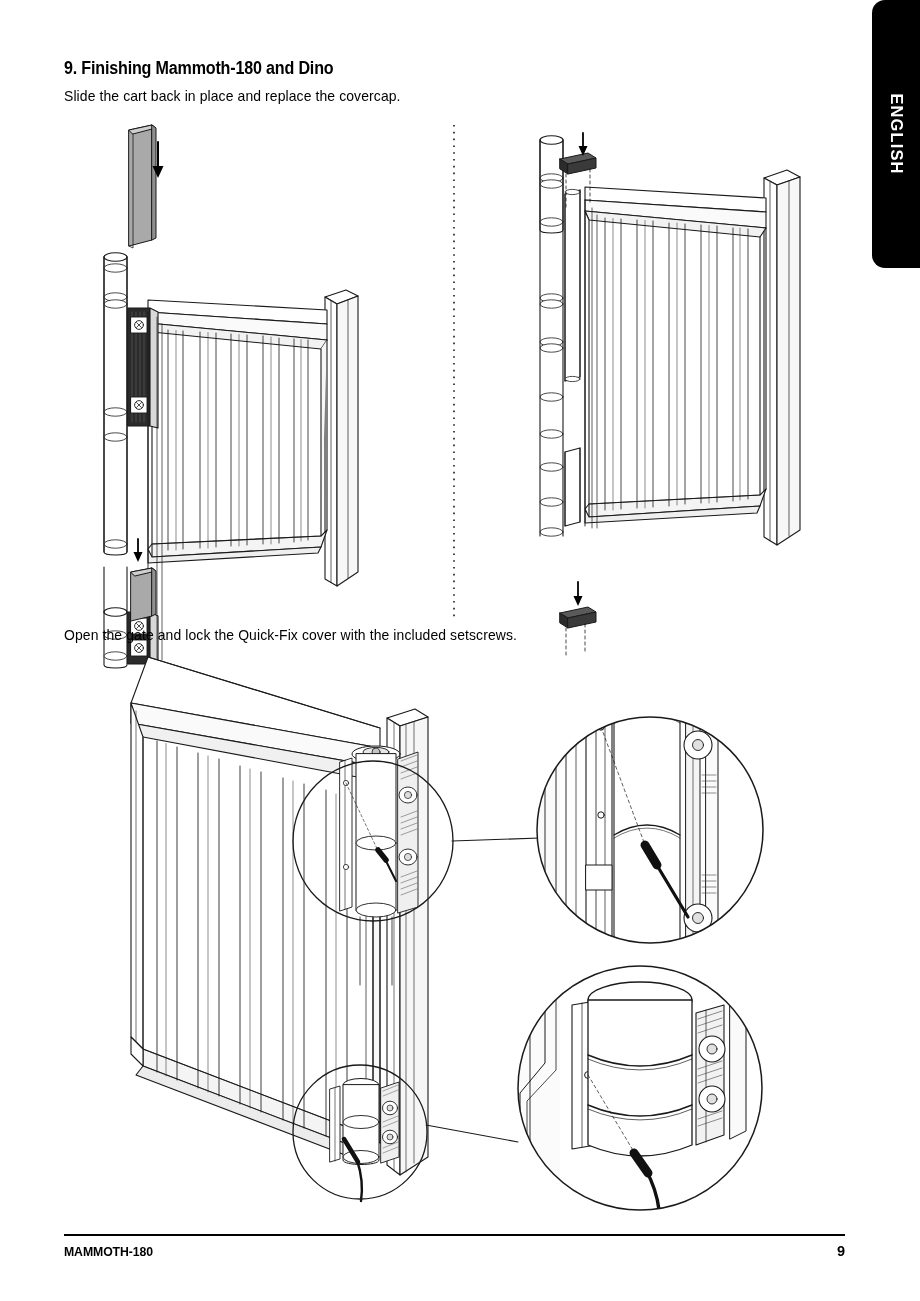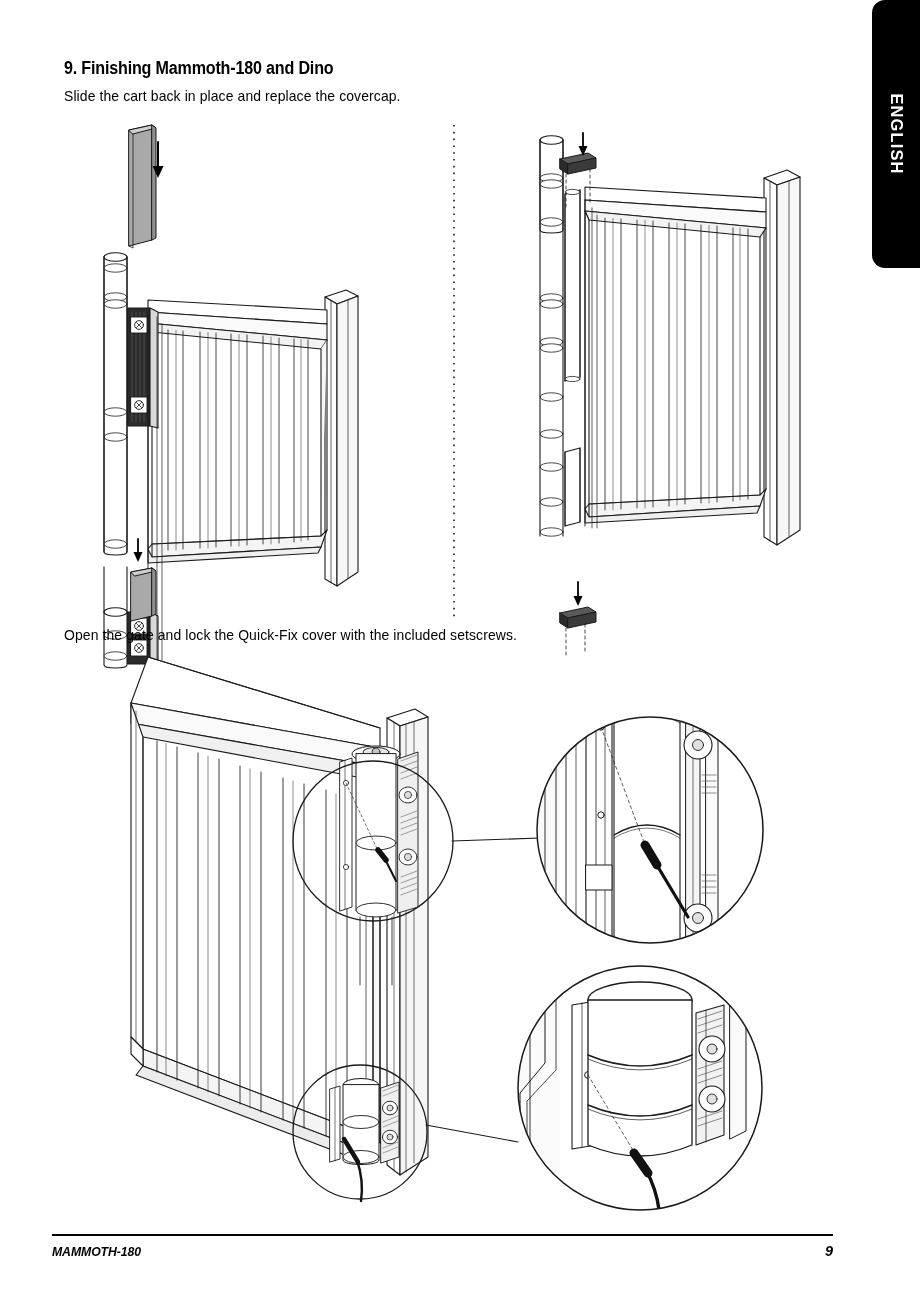--- a/index.html
+++ b/index.html
@@ -88,25 +88,24 @@
     left: 0;
     top: 645px;
     width: 880px;
     height: 575px;
   }
   svg { display: block; overflow: visible; }
 
   
   #page-footer {
     position: absolute;
-    left: 52px;
+    left: 64px;
     top: 1234px;
     width: 781px;
     height: 40px;
-    font-style: italic;
   }
   #page-footer .rule {
     position: absolute;
     left: 0;
     top: 0;
     width: 781px;
     height: 1.6px;
     background: #000000;
   }
   #footer-title {

